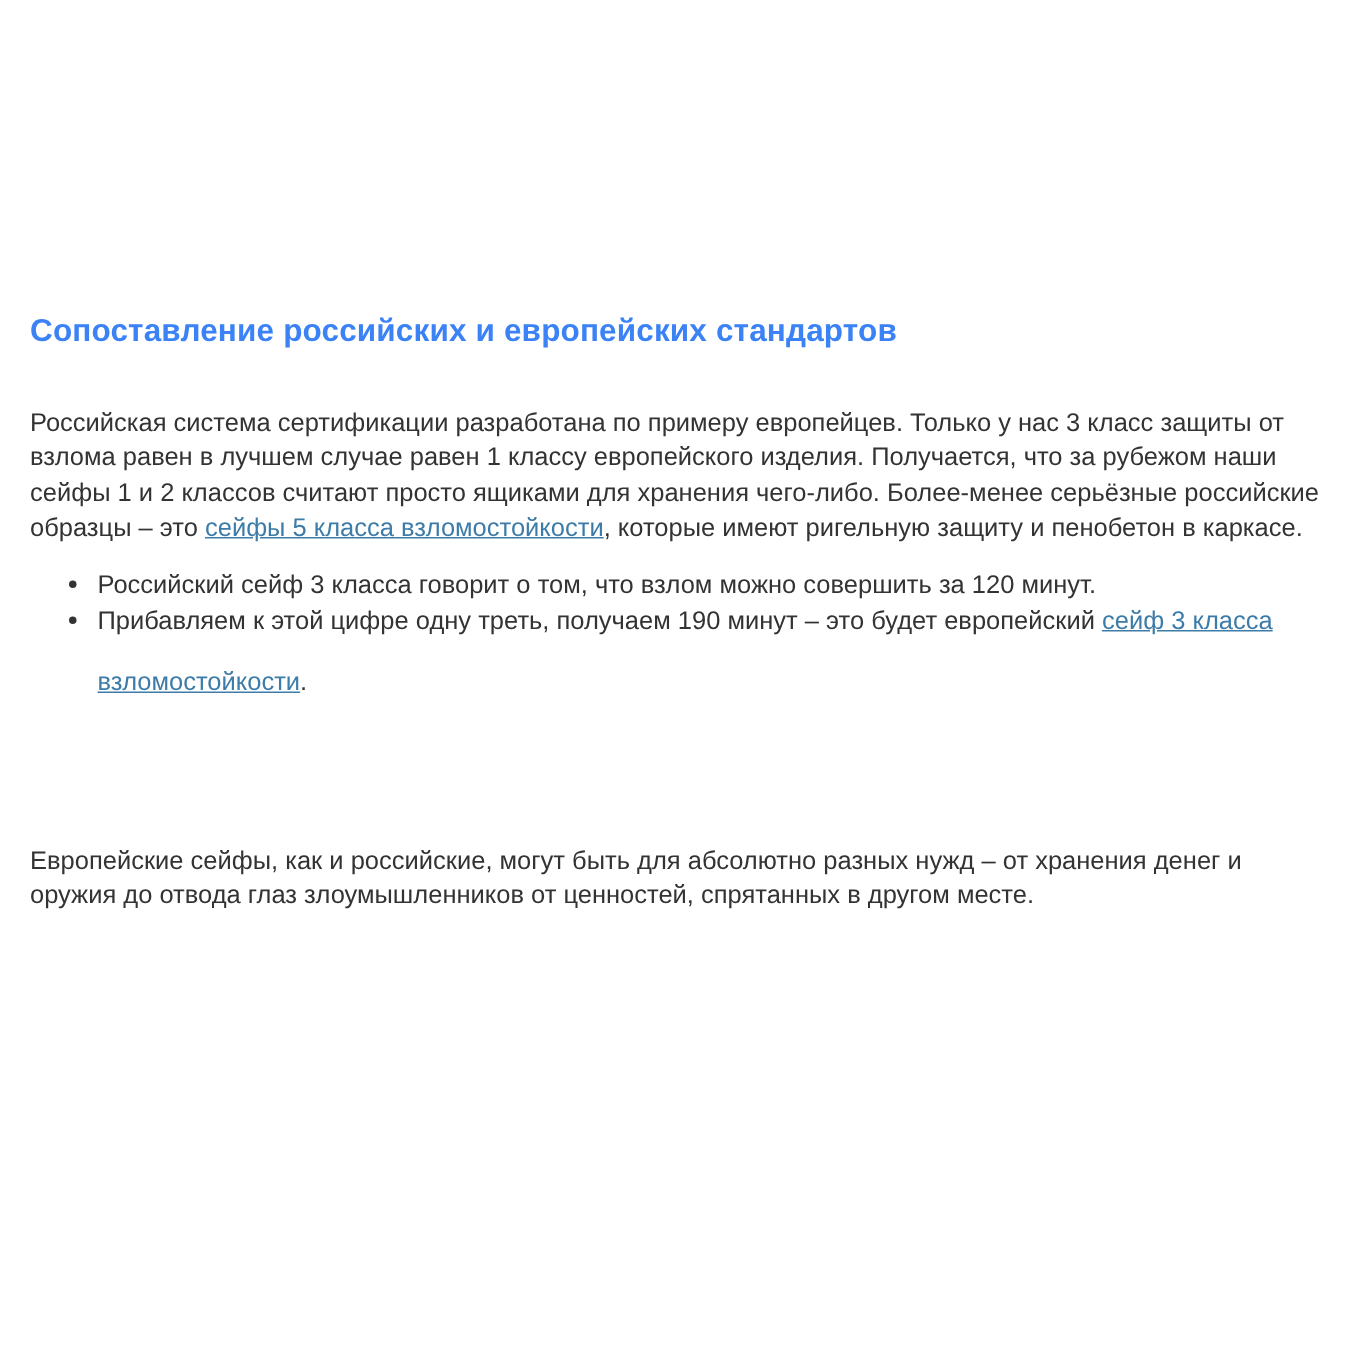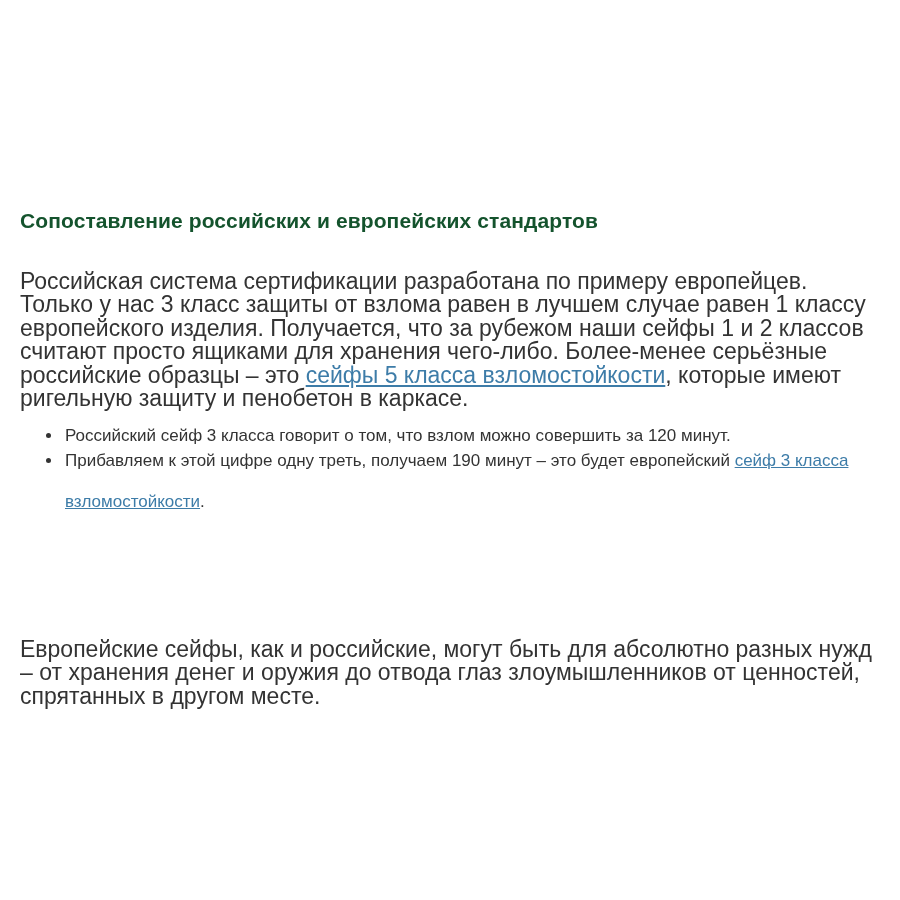--- a/index.html
+++ b/index.html
@@ -16,47 +16,47 @@
   }
   .content {
     margin: 0 20px;
     padding-top: 208px;
     width: 860px;
   }
   h2.heading {
     font-size: 21px;
     line-height: 25px;
     font-weight: 700;
-    color: #14532d;
+    color: #3b82f6;
     margin: 0 0 37px 0;
     letter-spacing: 0.1px;
   }
   p.body-text {
-    font-size: 23px;
+    font-size: 17px;
     line-height: 23.4px;
     margin: 0 0 10px 0;
   }
   ul.bullet-list {
     margin: 14px 0 0 0;
     padding: 0 0 0 43px;
     list-style: disc outside;
   }
   ul.bullet-list li {
     font-size: 17px;
     line-height: 23.4px;
     padding-left: 2px;
   }
   ul.bullet-list li.item-first {
   }
   ul.bullet-list li.item-tall {
     line-height: 41px;
     margin-top: -8px;
   }
   p.closing {
-    margin-top: 116px;
+    margin-top: 87px;
     margin-bottom: 0;
   }
   a.inline-link {
     color: #3d7ca8;
     text-decoration: underline;
     text-decoration-color: #3d7ca8;
     cursor: pointer;
   }
 </style>
 </head>

